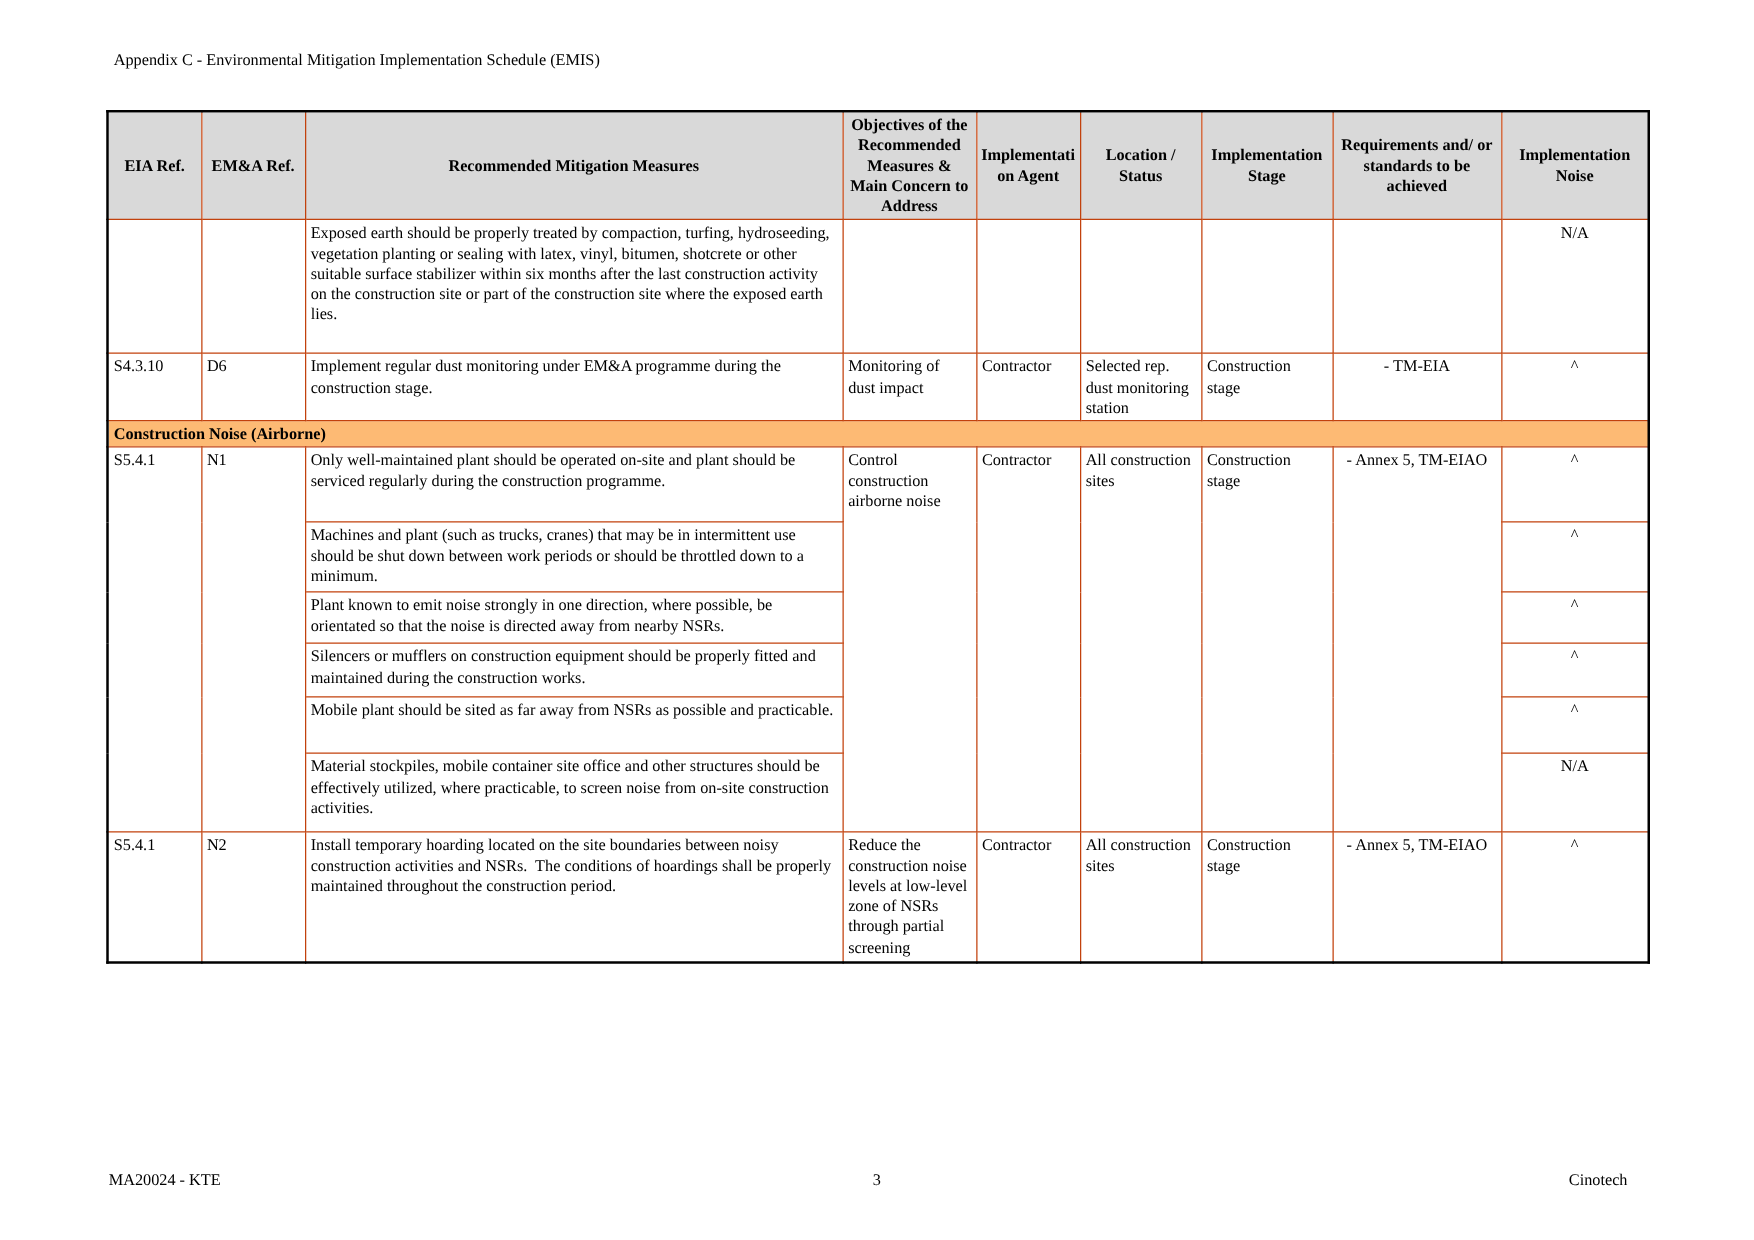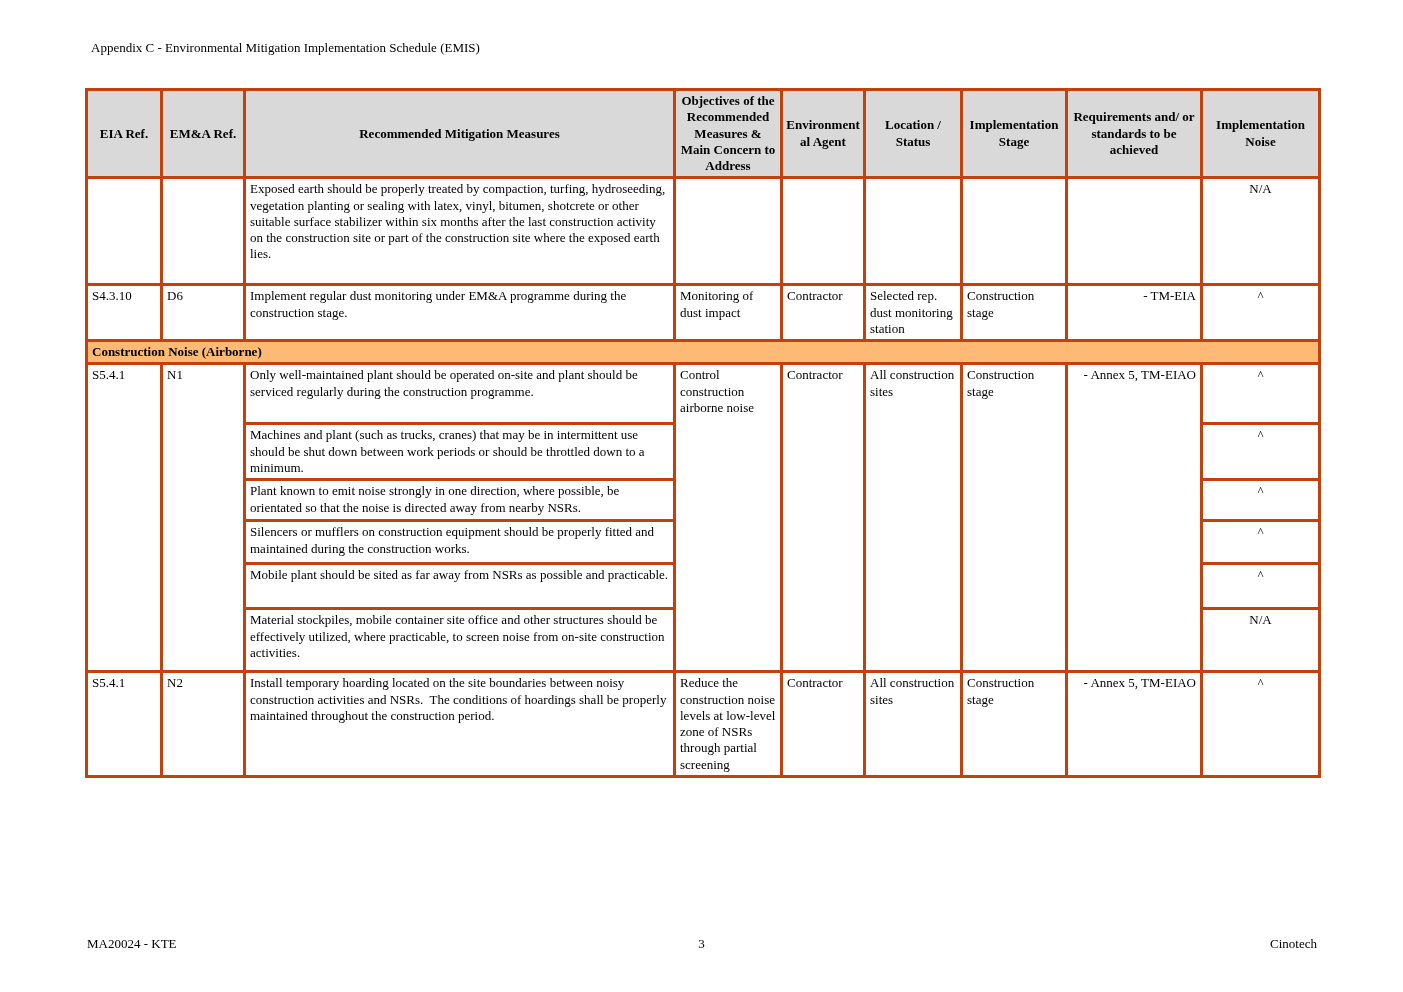--- a/index.html
+++ b/index.html
@@ -13,21 +13,21 @@
     position: absolute; left: 91px; top: 40px;
     font-size: 13px;
   }
   table.emis {
     position: absolute; left: 85px; top: 88px;
     width: 1233px; table-layout: fixed;
     border-collapse: collapse;
     border: 2px solid #000;
   }
   table.emis th, table.emis td {
-    border: 3px solid #c2410c;
+    border: 1px solid #c2410c;
     font-size: 13px; line-height: 1.25;
     vertical-align: top;
     padding: 2px 4px;
     overflow: hidden;
   }
   table.emis thead th {
     background: #d9d9d9;
     font-weight: bold;
     text-align: center;
     vertical-align: middle;
@@ -40,37 +40,37 @@
   tr.r-section{ height: 17px; }
   tr.n1a { height: 60px; }
   tr.n1b { height: 56px; }
   tr.n1c { height: 41px; }
   tr.n1d { height: 43px; }
   tr.n1e { height: 45px; }
   tr.n1f { height: 63px; }
   tr.r-n2 { height: 104px; }
   td.measure { text-align: left; white-space: pre-wrap; }
   td.obj     { text-align: left; }
-  td.req     { text-align: right; }
+  td.req     { text-align: center; }
   td.ctr     { text-align: left; }
   td.status  { text-align: center; }
   td.section-cell {
     background: #fdba74;
     font-weight: bold;
     text-align: left;
     padding: 0 3px;
     line-height: 16px;
   }
   .footer {
     position: absolute; left: 85px; top: 936px; width: 1233px;
     font-size: 13px;
   }
   .footer .f-left   { position: absolute; left: 2px;  top: 0; }
   .footer .f-center { position: absolute; left: 0; right: 0; top: 0; text-align: center; }
-  .footer .f-right  { position: absolute; right: 1px; top: 0; text-align: center; }
+  .footer .f-right  { position: absolute; right: 16px; top: 0; text-align: center; }
 </style>
 </head>
 <body>
 
 <div class="doc-title">Appendix C - Environmental Mitigation Implementation Schedule (EMIS)</div>
 
 <table class="emis">
   <colgroup>
     <col style="width:75px">
       <col style="width:83px">
@@ -81,21 +81,21 @@
     <col style="width:105px">
       <col style="width:135px">
       <col style="width:118px">
   </colgroup>
   <thead>
     <tr class="h-head">
       <th>EIA Ref.</th>
       <th>EM&amp;A Ref.</th>
       <th>Recommended Mitigation Measures</th>
       <th>Objectives of the Recommended Measures &amp; Main Concern to Address</th>
-      <th>Environmental Agent</th>
+      <th>Implementation Agent</th>
       <th>Location / Status</th>
       <th>Implementation Stage</th>
       <th>Requirements and/ or standards to be achieved</th>
       <th>Implementation Noise</th>
     </tr>
   </thead>
   <tbody>
 
     <tr class="r-exposed">
       <td class="ctr"></td>

